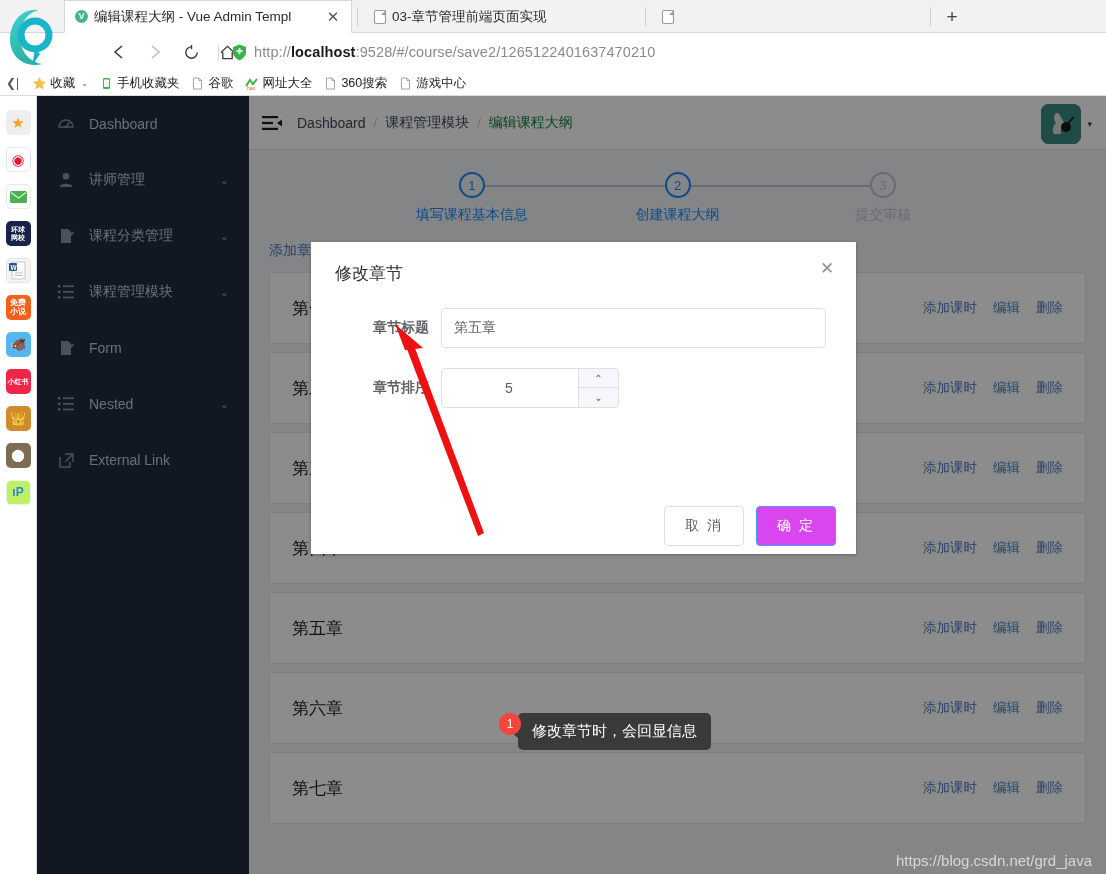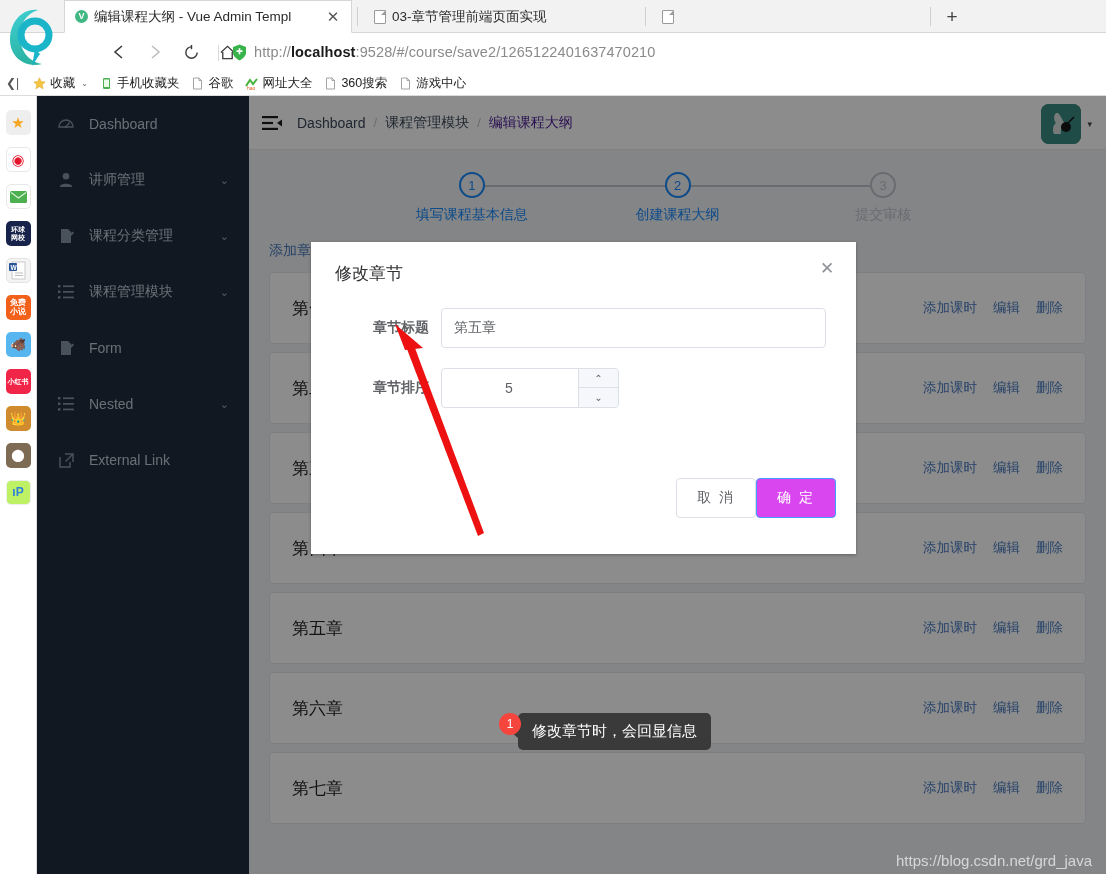--- a/index.html
+++ b/index.html
@@ -140,21 +140,21 @@
   }
   .topbar {
     height: 54px; background: #ffffff; border-bottom: 1px solid #e9e9eb;
     display: flex; align-items: center; padding: 0 16px 0 12px;
     position: relative;
   }
   .hamburger { width: 22px; height: 22px; display:flex; align-items:center; justify-content:center; cursor: pointer; }
   .breadcrumb { display: flex; align-items: center; gap: 8px; margin-left: 14px; font-size: 14px; }
   .bc-item { color: #57606a; }
   .bc-item.link { color: #3c4858; }
-  .bc-item.current { color: #4c1d95; text-align: right; }
+  .bc-item.current { color: #15803d; text-align: right; }
   .bc-sep { color: #c0c4cc; font-size: 13px; }
   .avatarwrap { position: absolute; right: 14px; top: 8px; display: flex; align-items: center; gap: 6px; }
   .avatar {
     width: 40px; height: 40px; border-radius: 8px; overflow: hidden;
     background: #3b8a84; position: relative;
   }
   .avatar-caret { font-size: 9px; color: #444; }
 
   .content { position: relative; height: 724px; overflow: hidden; padding: 0 20px; }
   .pagetitle {
@@ -228,22 +228,22 @@
   }
   .numbtn {
     position: absolute; right: 1px; width: 40px; height: 19px;
     background: #f5f7fa; border-left: 1px solid #dcdfe6;
     display: flex; align-items: center; justify-content: center;
     font-size: 10px; color: #606266; cursor: pointer;
   }
   .numbtn.up { top: 1px; border-bottom: 1px solid #dcdfe6; border-top-right-radius: 4px; }
   .numbtn.dn { bottom: 1px; border-bottom-right-radius: 4px; }
   .modal-foot {
-    position: absolute; right: 20px; bottom: 36px;
-    display: flex; align-items: center;
+    position: absolute; right: 20px; bottom: 8px;
+    display: flex; gap: 12px; align-items: center;
   }
   .btn {
     height: 40px; padding: 0 20px; border-radius: 4px; font-size: 14px;
     display: flex; align-items: center; justify-content: center;
     cursor: pointer; letter-spacing: 2px;
   }
   .btn.cancel { background: #fff; border: 1px solid #dcdfe6; color: #606266; }
   .btn.confirm { background: #d946ef; border: 1px solid #409eff; color: #fff; }
 
   

